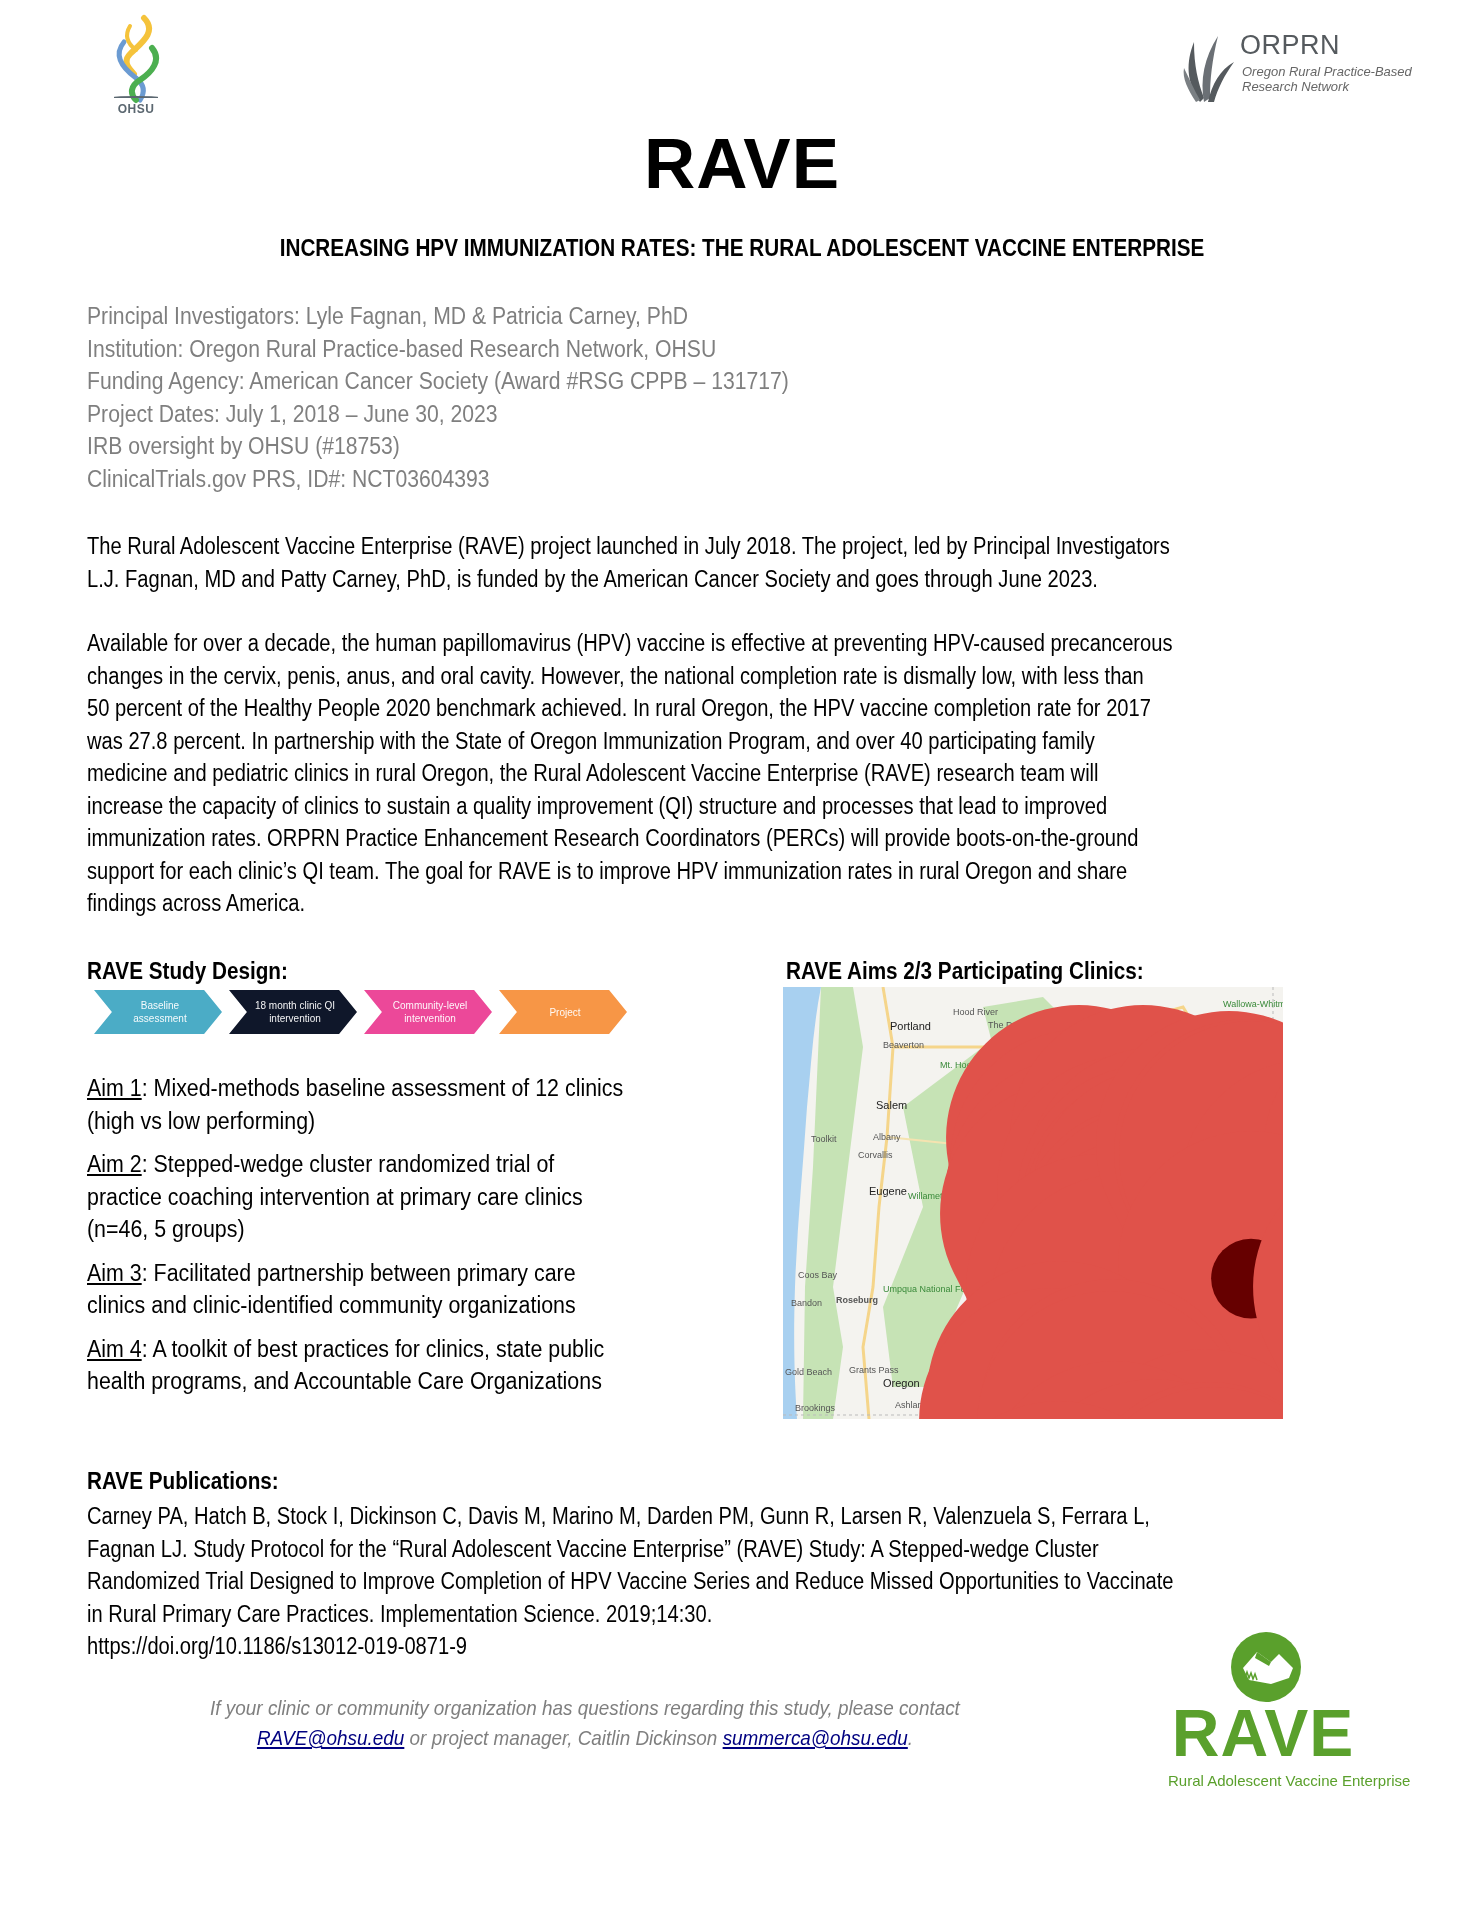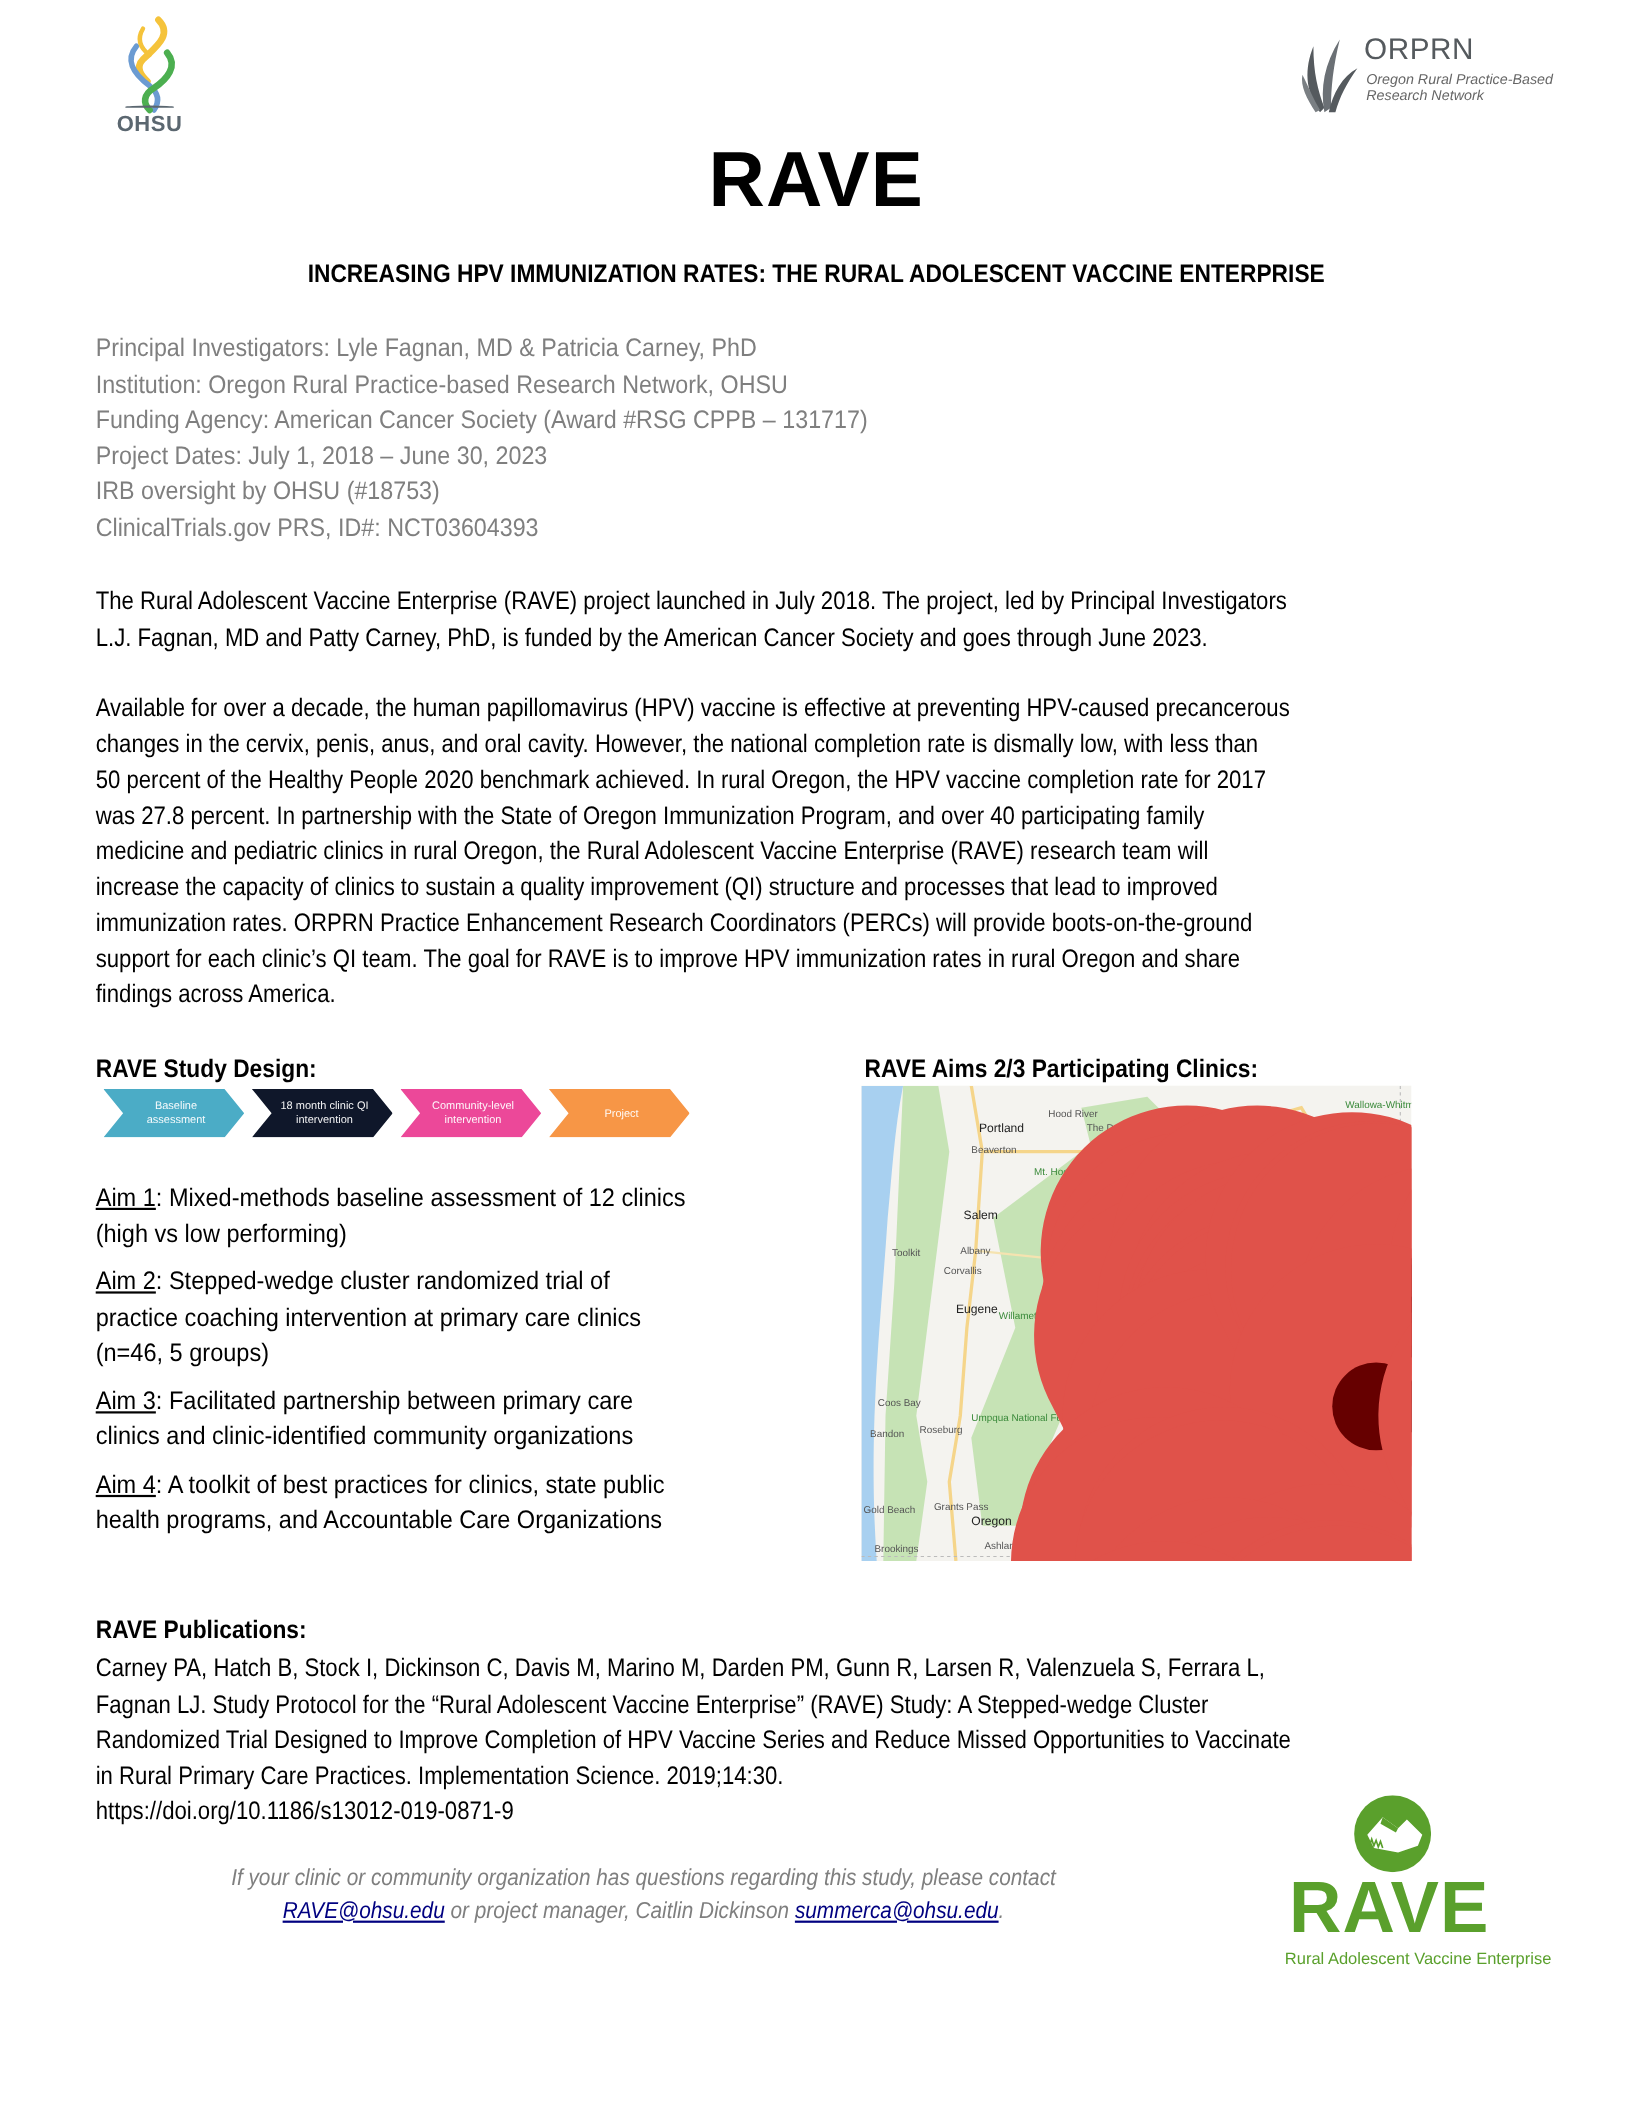--- a/index.html
+++ b/index.html
@@ -3,21 +3,21 @@
 <meta charset="utf-8">
 <style>
   * { box-sizing: border-box; margin: 0; padding: 0; }
   html, body { width: 1484px; height: 1920px; background: #ffffff; overflow: hidden; }
   body { position: relative; font-family: "Liberation Sans", sans-serif; color: #000; }
   .abs { position: absolute; }
 
   
   #ohsu-logo { left: 100px; top: 14px; width: 72px; height: 108px; }
   #ohsu-logo .ohsu-text { position: absolute; left: 0; right: 0; top: 88px; text-align: center;
-    font-family: "Liberation Sans", sans-serif; font-weight: bold; font-size: 20px; color: #5b6770; letter-spacing: 0.5px; }
+    font-family: "Liberation Sans", sans-serif; font-weight: bold; font-size: 12px; color: #5b6770; letter-spacing: 0.5px; }
   #orprn-logo { left: 1180px; top: 30px; width: 240px; height: 76px; }
   #orprn-logo .name { position: absolute; left: 60px; top: 0px; font-size: 27px; color: #555a5e; font-family: "Liberation Sans Narrow", "Liberation Sans", sans-serif; letter-spacing: 0.5px; }
   #orprn-logo .sub { position: absolute; left: 62px; top: 34px; font-size: 13px; line-height: 15px; color: #666; font-style: italic; white-space: nowrap; }
 
   #main-title { left: 0; width: 1484px; top: 123px; text-align: center; font-size: 71px; font-weight: bold; letter-spacing: 1px; }
   #subtitle { left: 0; width: 1484px; top: 235px; text-align: center; font-size: 23px; font-weight: bold; transform: scaleX(0.9); transform-origin: center; }
 
   #info-block { left: 87px; top: 300px; color: #7f7f7f; font-size: 23px; line-height: 32.5px; transform: scaleX(0.92); transform-origin: left; white-space: nowrap; }
   .para { left: 87px; width: 1400px; font-size: 23px; line-height: 32.5px; transform: scaleX(0.875); transform-origin: left top; }
   #para-1 { top: 530px; }
@@ -209,21 +209,21 @@
   <div class="map-label" style="left:170px;top:20px;">Hood River</div>
   <div class="map-label" style="left:205px;top:33px;">The Dalles</div>
   <div class="map-label" style="left:380px;top:57px;">La Grande</div>
   <div class="map-label" style="left:446px;top:57px;">Joseph</div>
   <div class="map-label" style="left:413px;top:130px;">Baker City</div>
   <div class="map-label" style="left:473px;top:183px;">Weiser</div>
   <div class="map-label" style="left:472px;top:210px;">Ontario</div>
   <div class="map-label" style="left:345px;top:262px;">Burns</div>
   <div class="map-label" style="left:15px;top:283px;">Coos Bay</div>
   <div class="map-label" style="left:8px;top:311px;">Bandon</div>
-  <div class="map-label" style="left:53px;top:308px;">Roseburg</div>
+  <div class="map-label" style="left:53px;top:308px;font-weight:bold;">Roseburg</div>
   <div class="map-label" style="left:66px;top:378px;">Grants Pass</div>
   <div class="map-label big" style="left:100px;top:390px;">Oregon</div>
   <div class="map-label" style="left:112px;top:413px;">Ashland</div>
   <div class="map-label" style="left:2px;top:380px;">Gold Beach</div>
   <div class="map-label" style="left:12px;top:416px;">Brookings</div>
   <div class="map-label" style="left:170px;top:400px;">Klamath Falls</div>
   <div class="map-label big" style="left:303px;top:420px;">Sheldon</div>
 
   <div class="map-label forest" style="left:157px;top:73px;width:90px;">Mt. Hood National Forest</div>
   <div class="map-label forest" style="left:125px;top:204px;width:80px;">Willamette National Forest</div>

